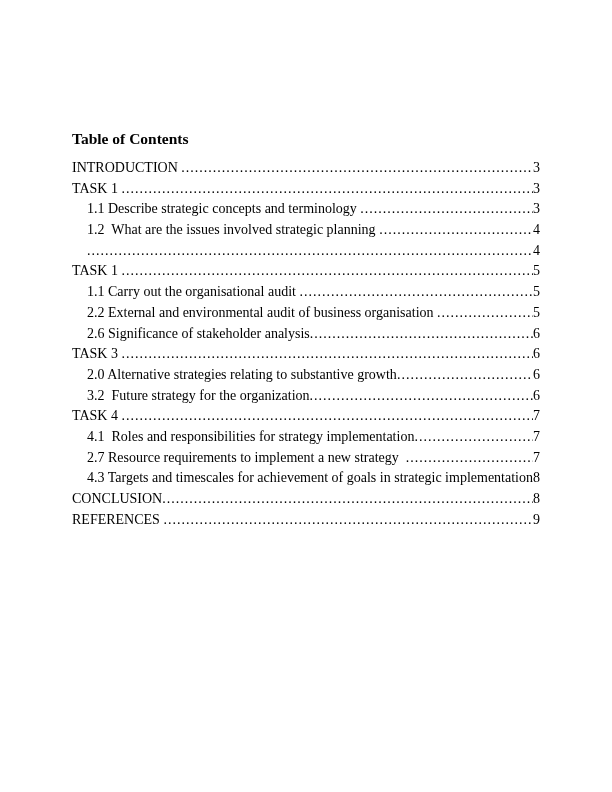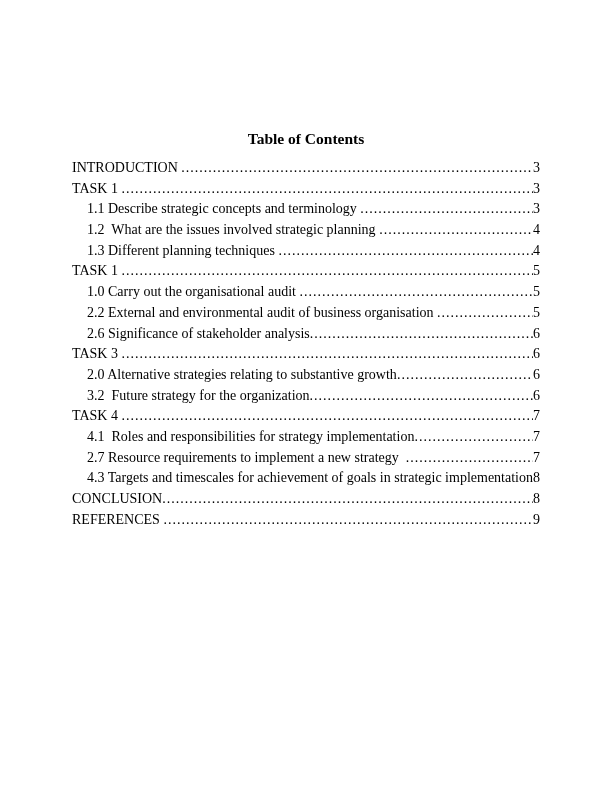--- a/index.html
+++ b/index.html
@@ -17,21 +17,20 @@
   .document-page {
     width: 612px;
     height: 792px;
     box-sizing: border-box;
     padding: 130px 72px 0 72px;
     background: #ffffff;
   }
   .toc-title {
     font-size: 15.5px;
     font-weight: bold;
-    text-align: center;
     line-height: 17px;
     margin: 0 0 11px 0;
   }
   .toc-list {
     width: 100%;
   }
   .toc-row {
     display: flex;
     align-items: baseline;
     height: 20.7px;
@@ -88,33 +87,32 @@
       <span class="toc-entry-page">3</span>
     </div>
 
     <div class="toc-row level-1">
       <span class="toc-entry-label">1.2  What are the issues involved strategic planning </span>
       <span class="toc-dots"></span>
       <span class="toc-entry-page">4</span>
     </div>
 
     <div class="toc-row level-1">
-      <span class="toc-entry-label">1.3 Different planning techniques </span>
       <span class="toc-dots"></span>
       <span class="toc-entry-page">4</span>
     </div>
 
     <div class="toc-row level-0">
       <span class="toc-entry-label">TASK 1 </span>
       <span class="toc-dots"></span>
       <span class="toc-entry-page">5</span>
     </div>
 
     <div class="toc-row level-1">
-      <span class="toc-entry-label">1.0 Carry out the organisational audit </span>
+      <span class="toc-entry-label">1.1 Carry out the organisational audit </span>
       <span class="toc-dots"></span>
       <span class="toc-entry-page">5</span>
     </div>
 
     <div class="toc-row level-1">
       <span class="toc-entry-label">2.2 External and environmental audit of business organisation </span>
       <span class="toc-dots"></span>
       <span class="toc-entry-page">5</span>
     </div>
 

